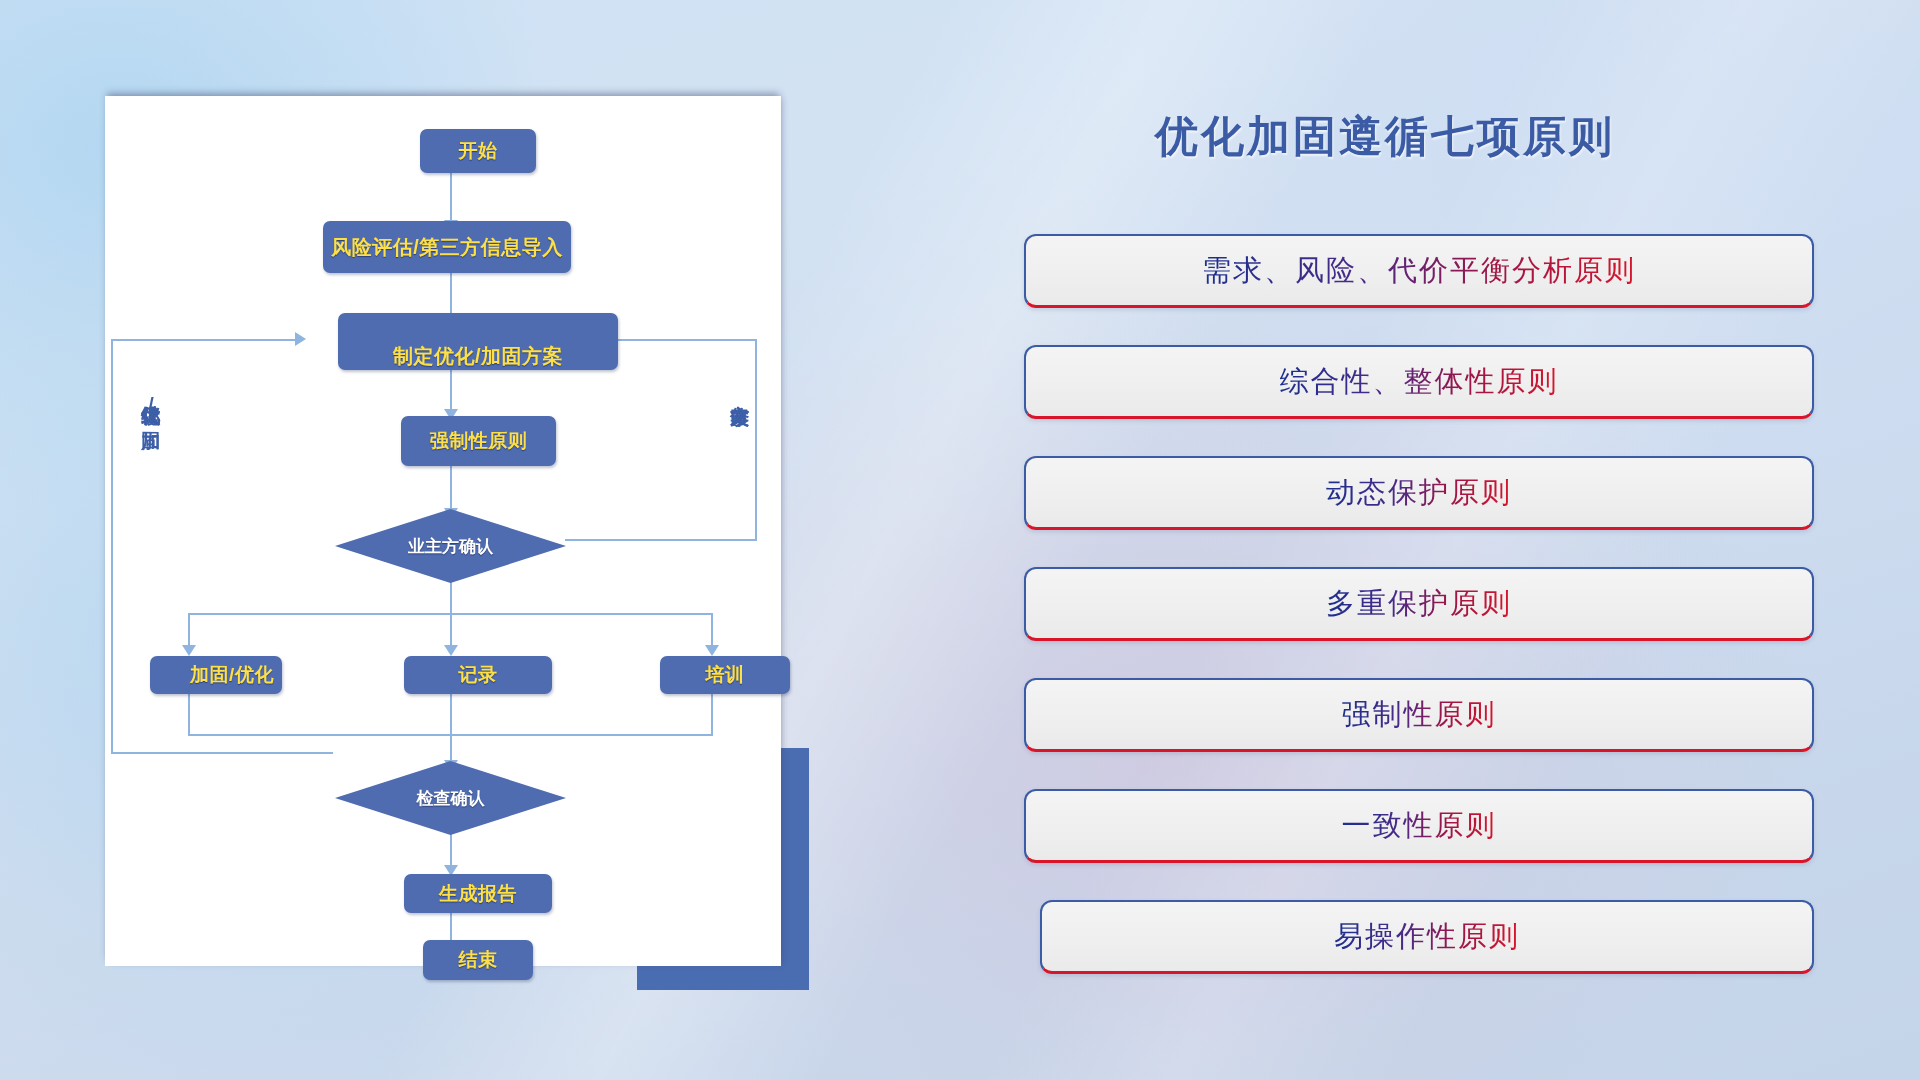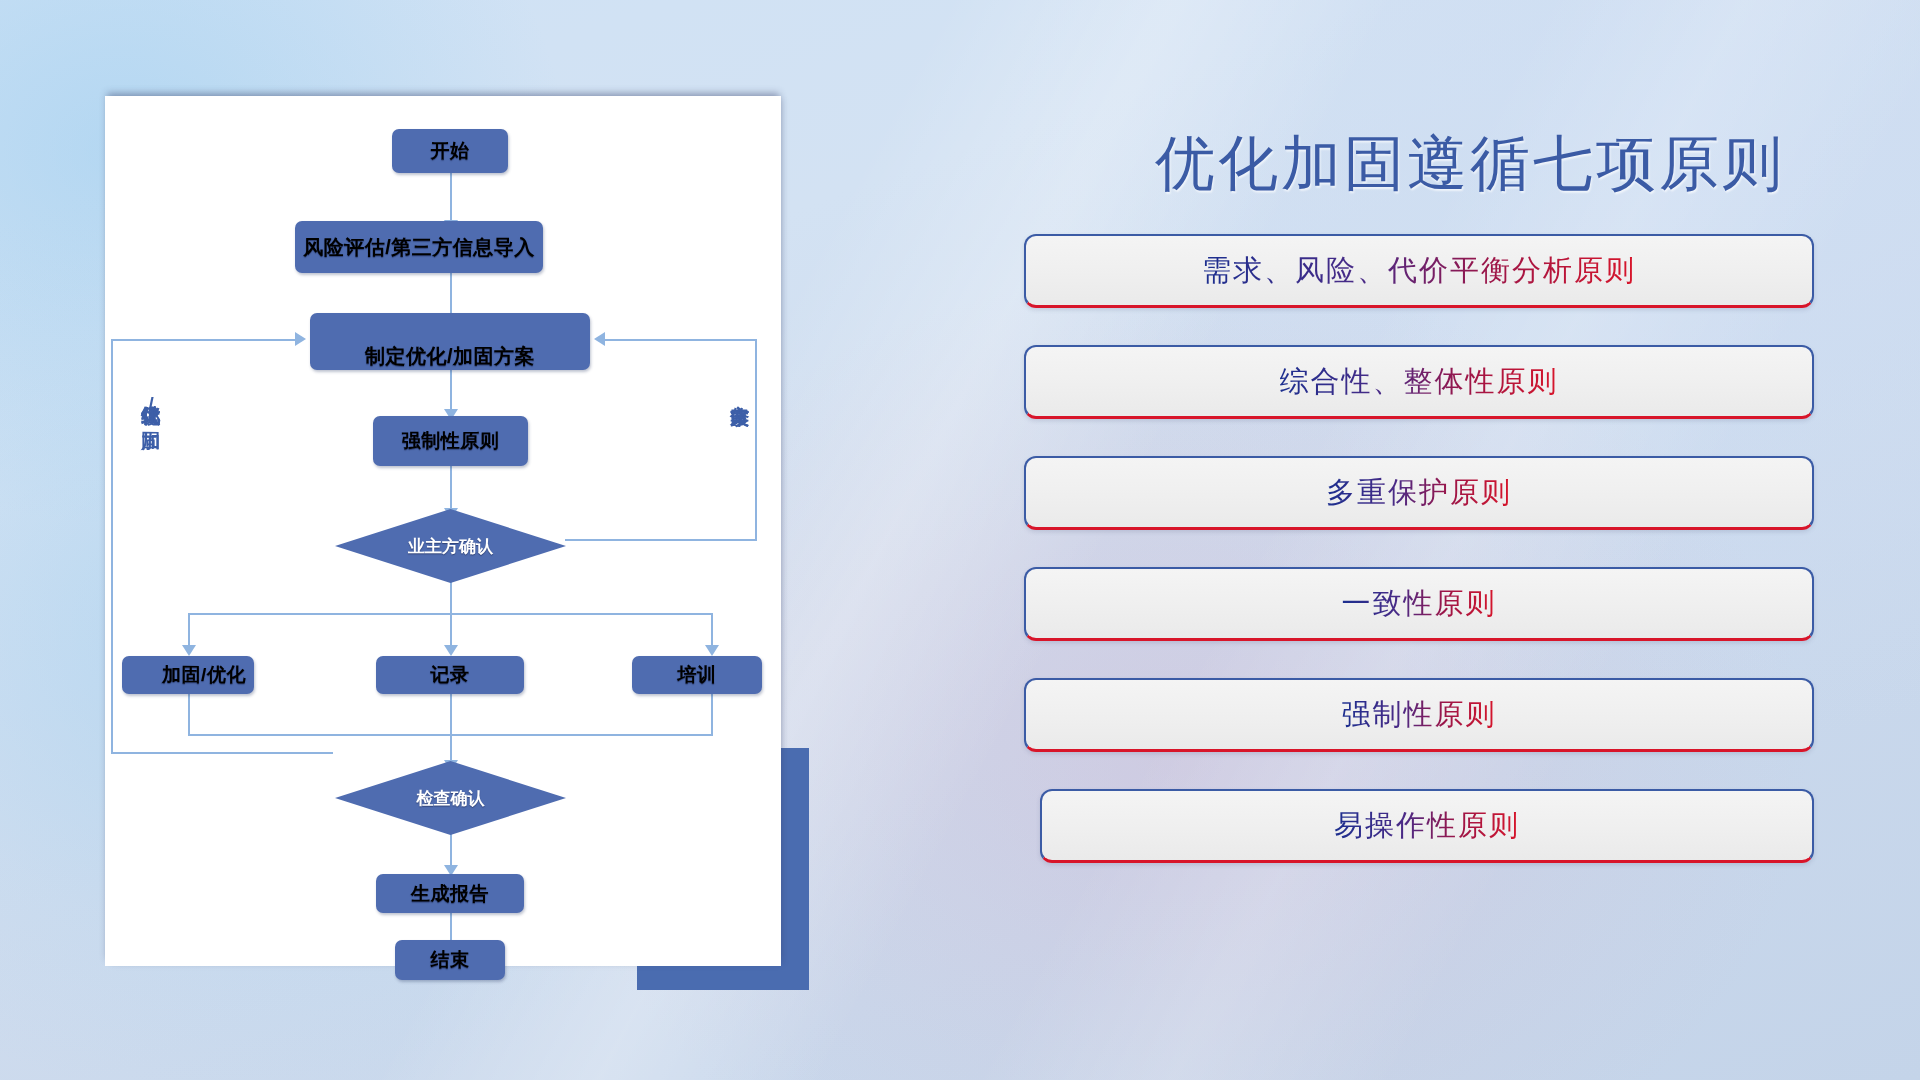--- a/index.html
+++ b/index.html
@@ -65,31 +65,32 @@
 
   .flow {
     position: absolute;
     inset: 0;
   }
 
   
   .node {
     position: absolute;
     background: #4f6cb0;
-    color: #000000;
+    color: #fde047;
     border-radius: 7px;
     display: flex;
     align-items: center;
     justify-content: center;
     font-weight: bold;
     letter-spacing: 0.5px;
     text-shadow: 0 1px 1px rgba(20,30,70,0.55);
     box-shadow: 1px 2px 3px rgba(40,55,100,0.30);
     box-sizing: border-box;
     z-index: 3;
+    margin-left: 28px;
   }
 
   .diamond {
     position: absolute;
     background: #4f6cb0;
     color: #ffffff;
     display: flex;
     align-items: center;
     justify-content: center;
     font-weight: bold;
@@ -139,23 +140,23 @@
     line-height: 1.04;
     letter-spacing: 1px;
     z-index: 4;
     white-space: nowrap;
   }
 
   
   .right-title {
     position: absolute;
     left: 1155px;
-    top: 124px;
-    font-size: 60px;
-    font-weight: normal;
+    top: 108px;
+    font-size: 43px;
+    font-weight: bold;
     color: #3b5ba5;
     letter-spacing: 3px;
     text-shadow: 1px 2px 2px rgba(255,255,255,0.65);
     white-space: nowrap;
   }
 
   .pill-list {
     position: absolute;
     left: 1024px;
     top: 234px;
@@ -301,32 +302,35 @@
   <div class="pill-list">
 
     <div class="pill">
       <span class="pill-label">需求、风险、代价平衡分析原则</span>
     </div>
 
     <div class="pill">
       <span class="pill-label">综合性、整体性原则</span>
     </div>
 
+    <div class="pill">
+      <span class="pill-label">动态保护原则</span>
+    </div>
 
     <div class="pill">
       <span class="pill-label">多重保护原则</span>
     </div>
 
     <div class="pill">
+      <span class="pill-label">强制性原则</span>
+    </div>
+
+    <div class="pill">
       <span class="pill-label">一致性原则</span>
     </div>
 
     <div class="pill">
-      <span class="pill-label">强制性原则</span>
-    </div>
-
-    <div class="pill">
       <span class="pill-label">易操作性原则</span>
     </div>
 
   </div>
 
 </div>
 
 </body></html>

